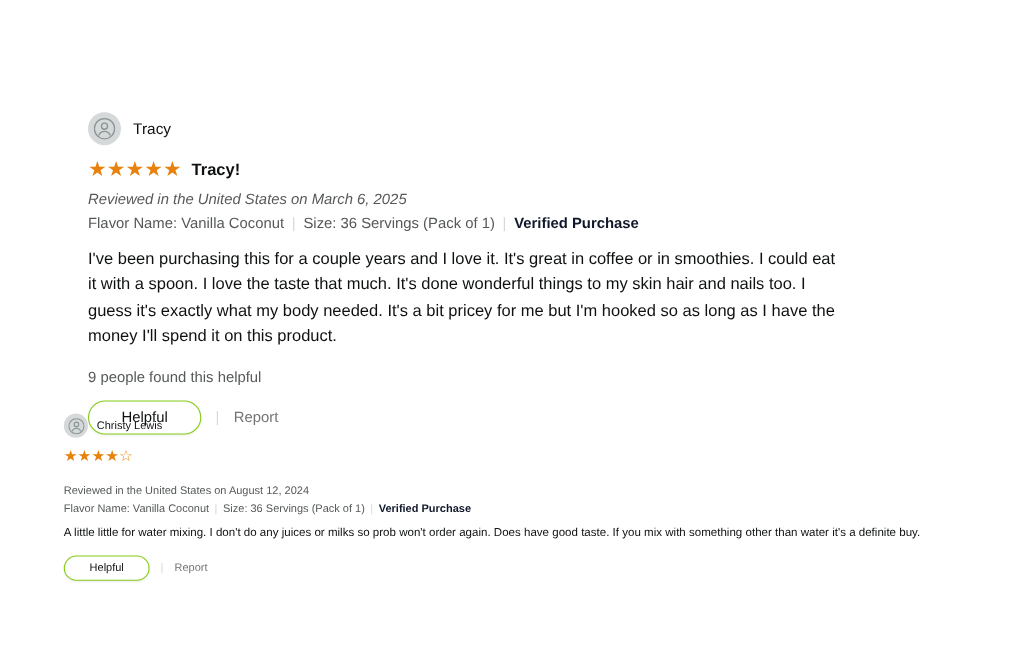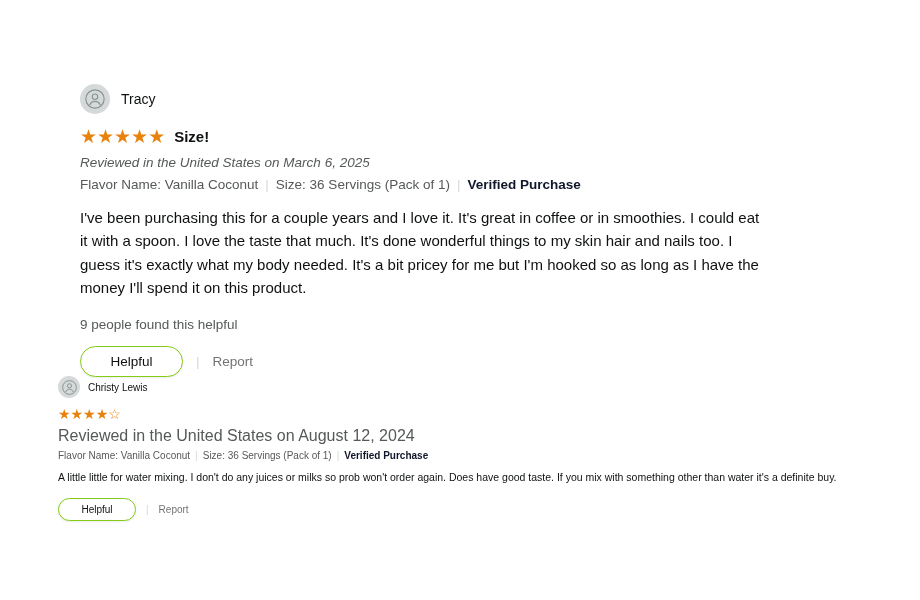--- a/index.html
+++ b/index.html
@@ -21,21 +21,21 @@
     left: 0;
     top: 0;
     width: 920px;
     height: 600px;
   }
 
   
   .review {
     position: absolute;
   }
-  .review-1 { left: 80px; top: 84px; width: 680px; }
+  .review-1 { left: 80px; top: 102px; width: 680px; }
   .review-2 { left: 58px; top: 376px; width: 810px; }
 
   .reviewer-row {
     display: flex;
     align-items: center;
   }
   .review-1 .reviewer-row { gap: 11px; }
   .review-2 .reviewer-row { gap: 8px; }
 
   .avatar {
@@ -79,21 +79,21 @@
     font-weight: bold;
     color: #0f1111;
   }
   .review-1 .review-title { font-size: 15px; }
   .review-2 .review-title { font-size: 11px; }
 
   .review-date {
     color: #565959;
   }
   .review-1 .review-date { font-size: 13.5px; margin-top: 9px; font-style: italic; }
-  .review-2 .review-date { font-size: 16px; margin-top: 6px; }
+  .review-2 .review-date { font-size: 10px; margin-top: 20px; }
 
   .variant-row {
     display: flex;
     align-items: center;
     color: #565959;
   }
   .review-1 .variant-row { font-size: 13.5px; margin-top: 7px; gap: 7px; }
   .review-2 .variant-row { font-size: 10px; margin-top: 5px; gap: 5px; }
 
   .sep {
@@ -163,21 +163,21 @@
           <circle cx="12" cy="12" r="11" fill="none" stroke="#8a9394" stroke-width="1.4"></circle>
           <circle cx="12" cy="9.3" r="3.3" fill="none" stroke="#8a9394" stroke-width="1.4"></circle>
           <path d="M5.6 19.4c1.2-3 3.6-4.6 6.4-4.6s5.2 1.6 6.4 4.6" fill="none" stroke="#8a9394" stroke-width="1.4"></path>
         </svg>
       </span>
       <span class="reviewer-name">Tracy</span>
     </div>
 
     <div class="stars-row">
       <span class="stars"><span>★★★★★</span><span class="star-empty"></span></span>
-      <span class="review-title">Size!</span>
+      <span class="review-title">Tracy!</span>
     </div>
 
     <div class="review-date">Reviewed in the United States on March 6, 2025</div>
 
     <div class="variant-row">
       <span>Flavor Name: Vanilla Coconut</span>
       <span class="sep">|</span>
       <span>Size: 36 Servings (Pack of 1)</span>
       <span class="sep">|</span>
       <span class="verified">Verified Purchase</span>

